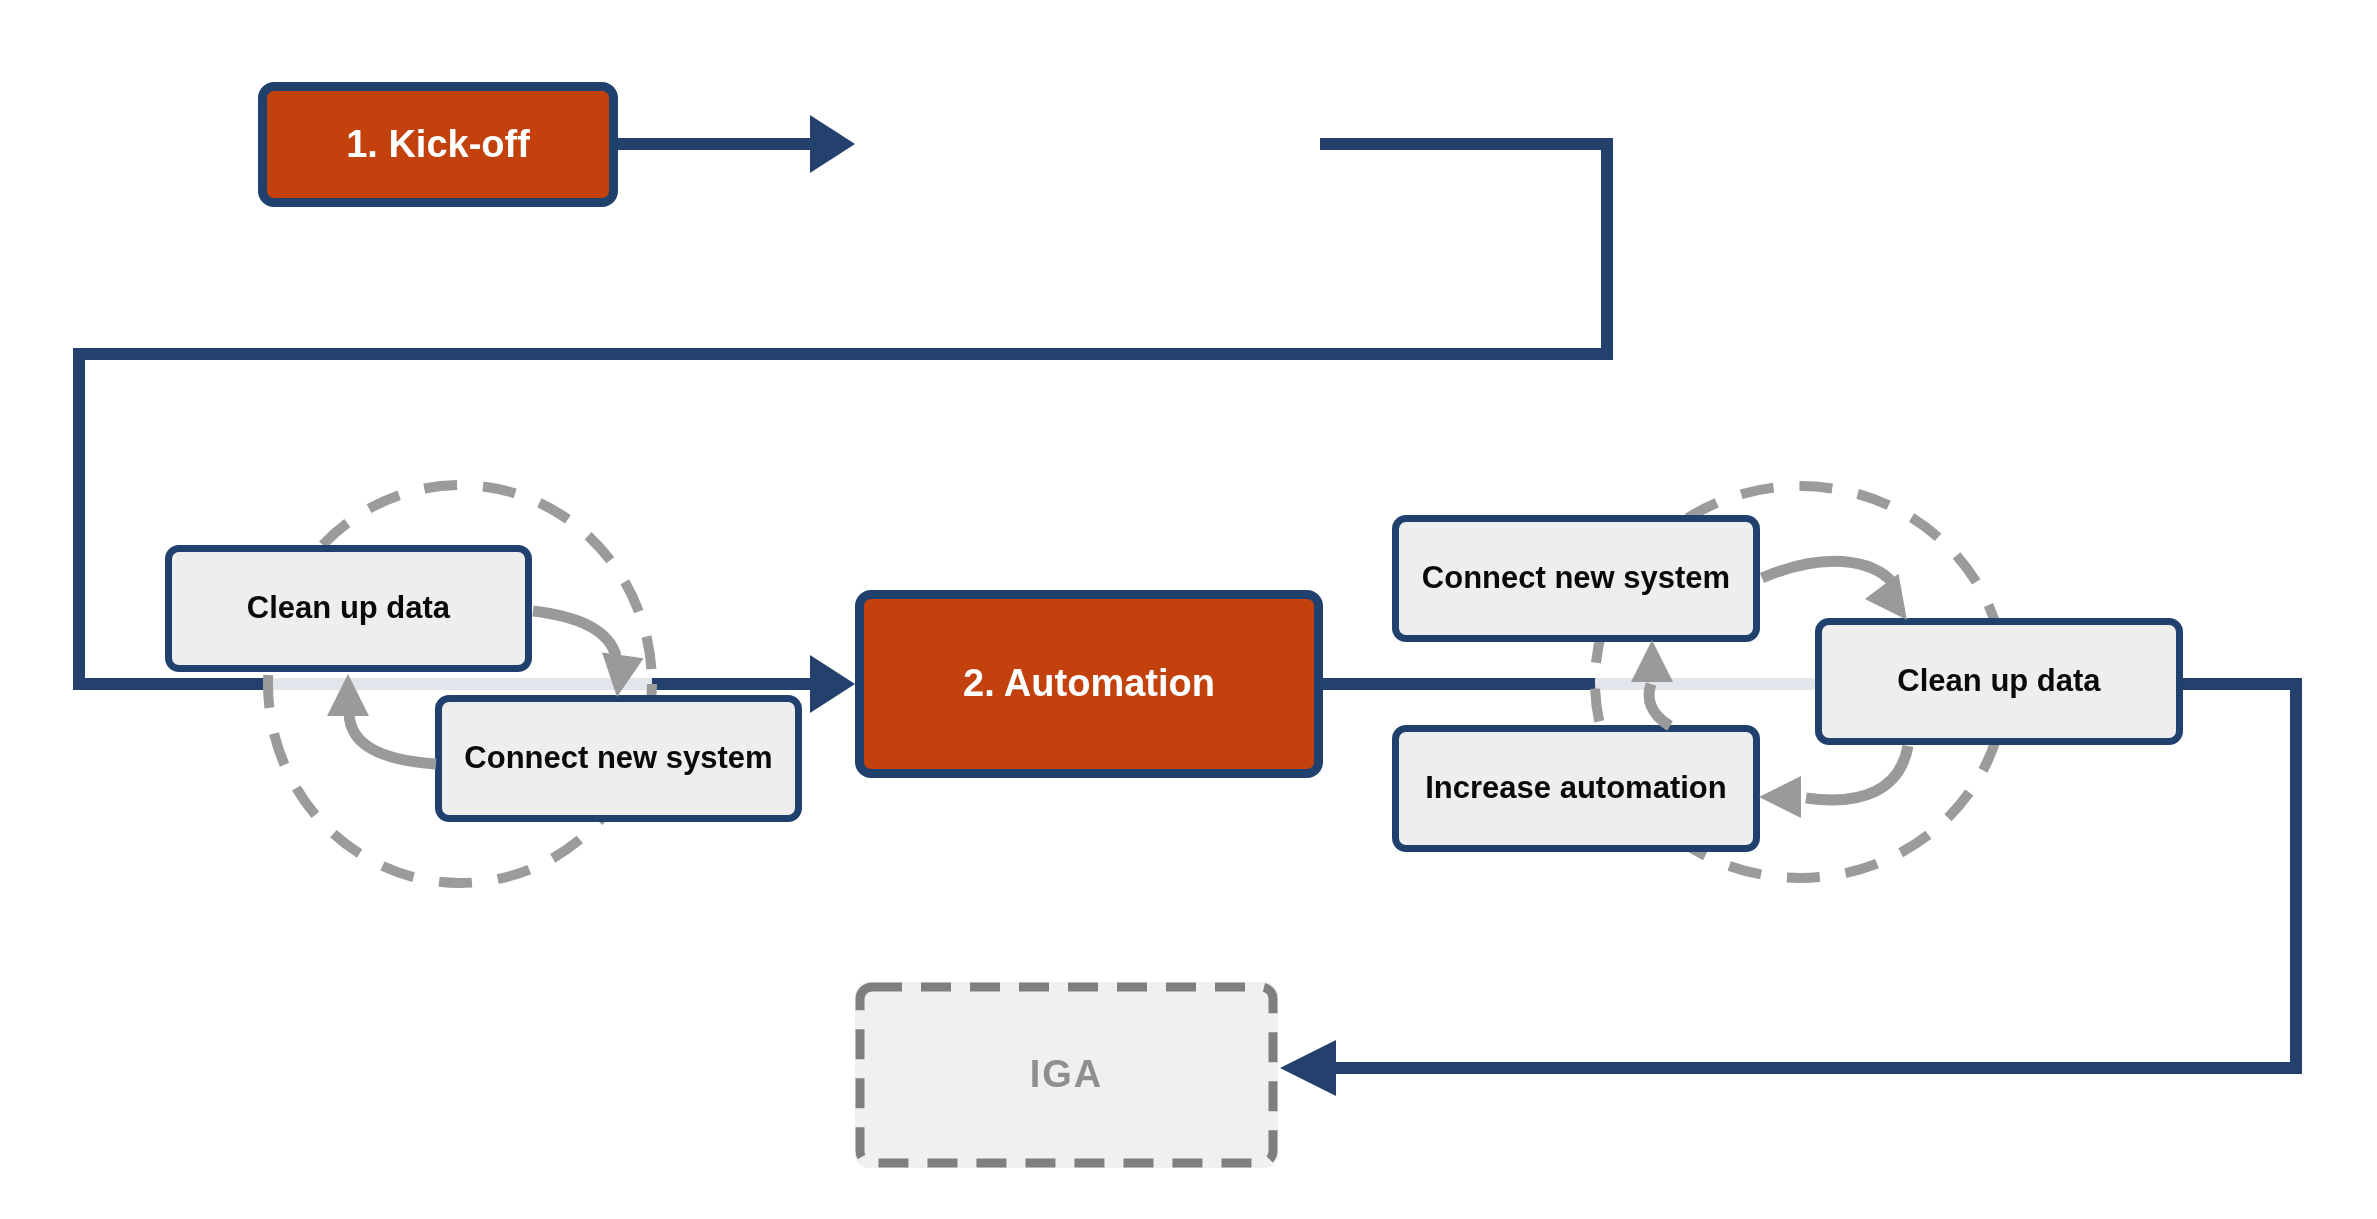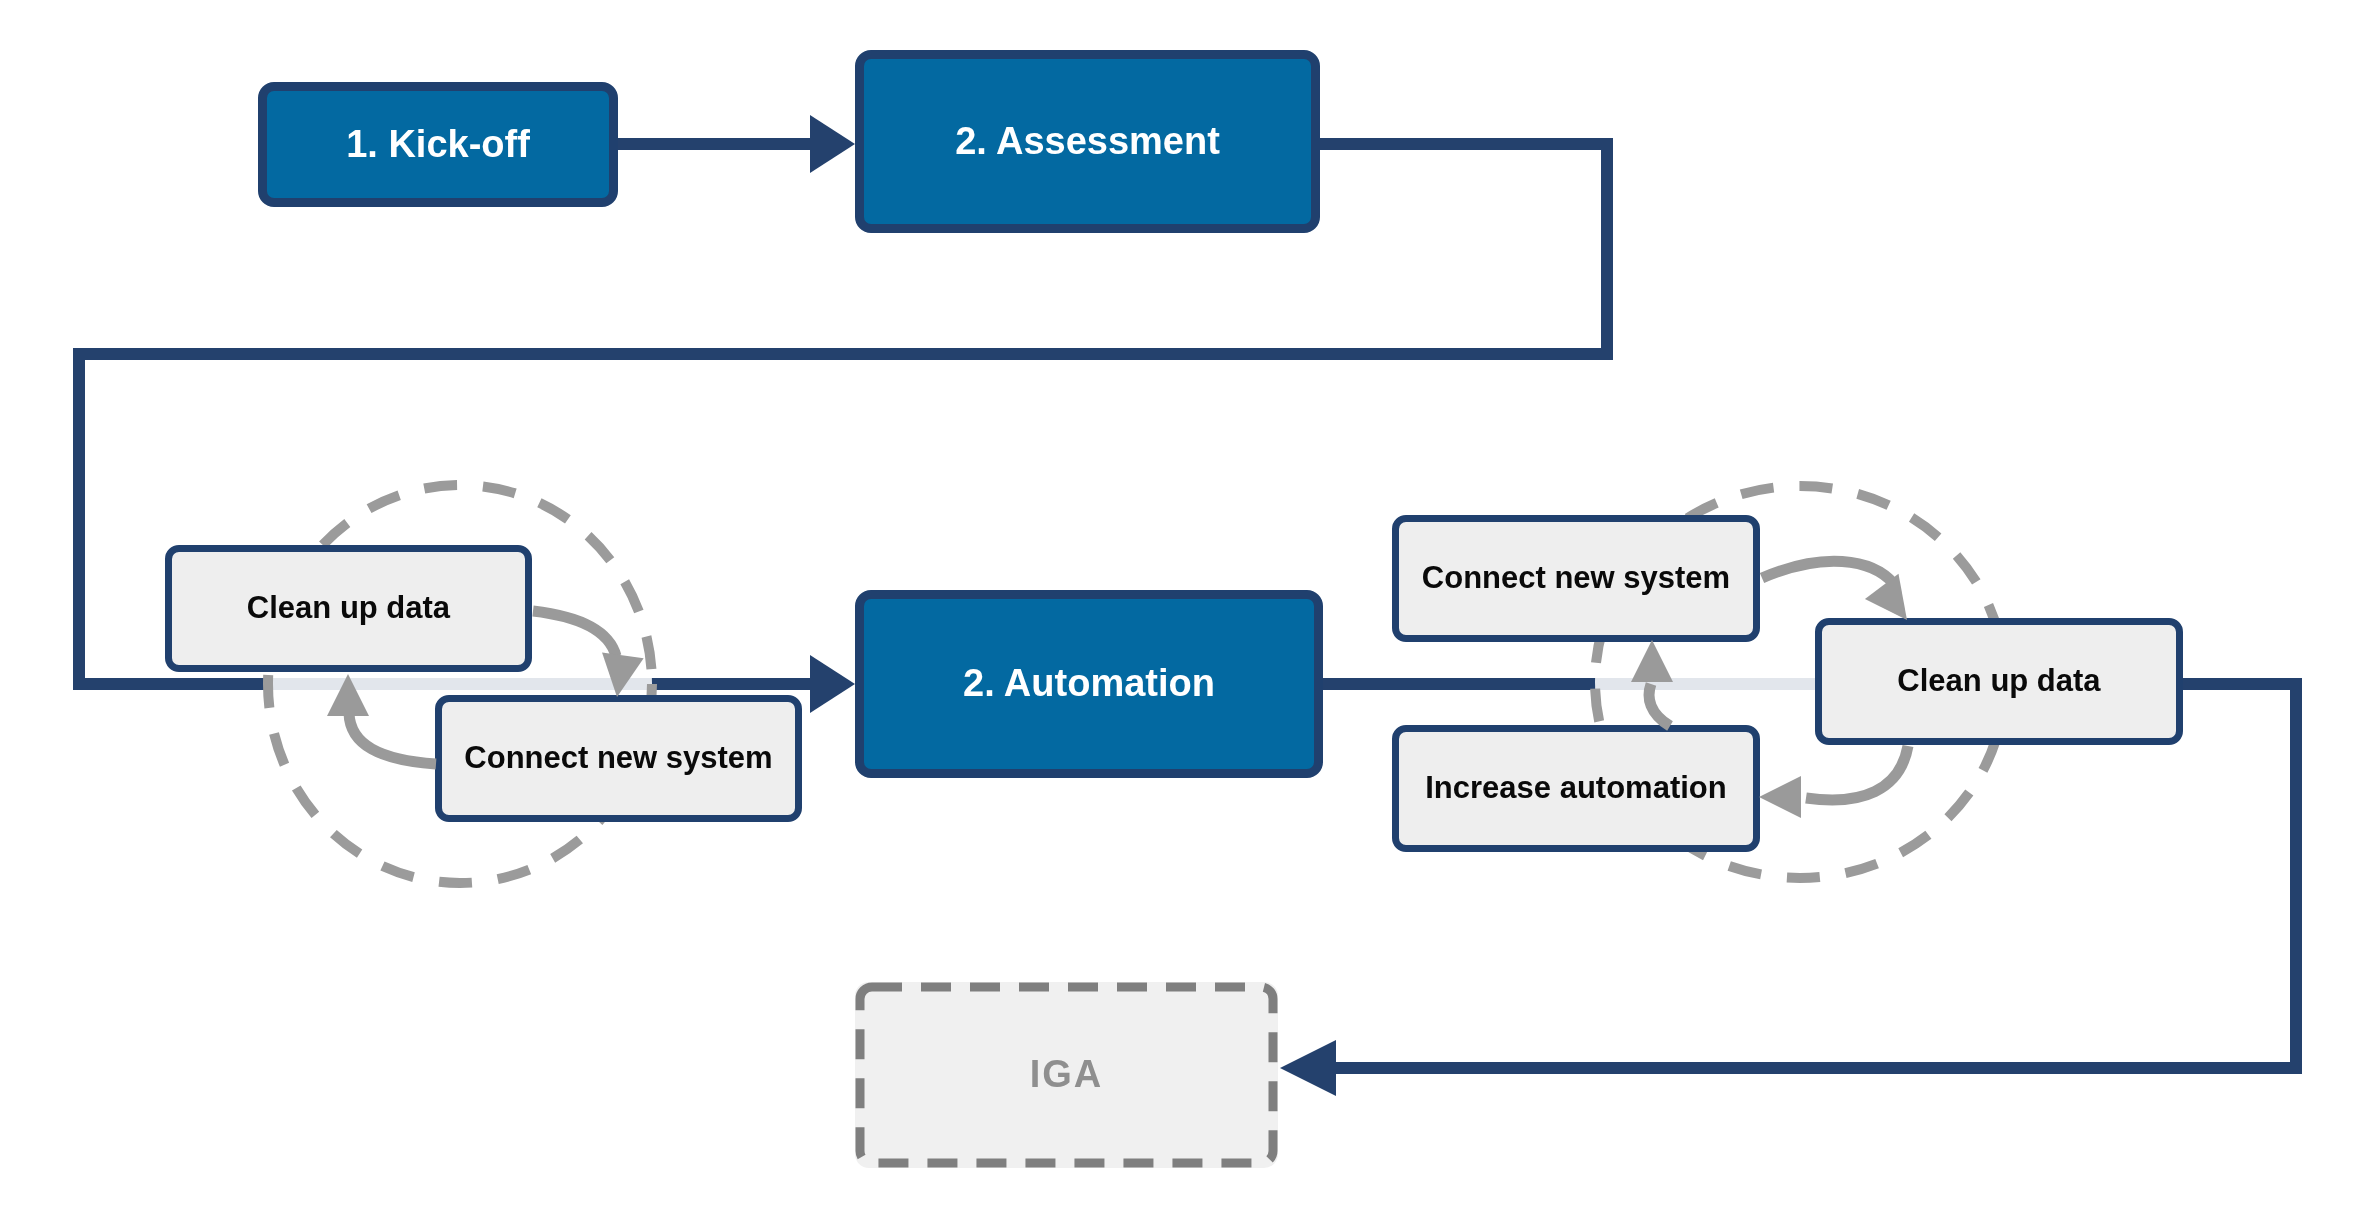--- a/index.html
+++ b/index.html
@@ -28,21 +28,21 @@
     z-index: 2;
     box-sizing: border-box;
     display: flex;
     align-items: center;
     justify-content: center;
     text-align: center;
     font-weight: bold;
     line-height: 1.1;
   }
   .node--primary {
-    background: #0369a1;
+    background: #c2410c;
     border: 9px solid #20406E;
     border-radius: 16px;
     color: #ffffff;
     font-size: 38px;
   }
   .node--secondary {
     background: #EEEEEE;
     border: 7px solid #20406E;
     border-radius: 14px;
     color: #0a0a0a;
@@ -84,23 +84,20 @@
     <polygon points="1280,1068 1336,1040 1336,1096" fill="#24416D"></polygon>
 
     <ellipse cx="460" cy="684" rx="192" ry="199" fill="#ffffff" fill-opacity="0.87" stroke="#9B9B9B" stroke-width="10" stroke-dasharray="33 26"></ellipse>
     <ellipse cx="1800" cy="682" rx="205" ry="196" fill="#ffffff" fill-opacity="0.87" stroke="#9B9B9B" stroke-width="10" stroke-dasharray="33 26"></ellipse>
   </svg>
 
   <div class="node node--primary node--kickoff">
     <span>1. Kick-off</span>
   </div>
 
-  <div class="node node--primary node--assessment">
-    <span>2. Assessment</span>
-  </div>
 
   <div class="node node--primary node--automation">
     <span>2. Automation</span>
   </div>
 
   <div class="node node--secondary node--cleanup-left">
     <span>Clean up data</span>
   </div>
 
   <div class="node node--secondary node--connect-left">

